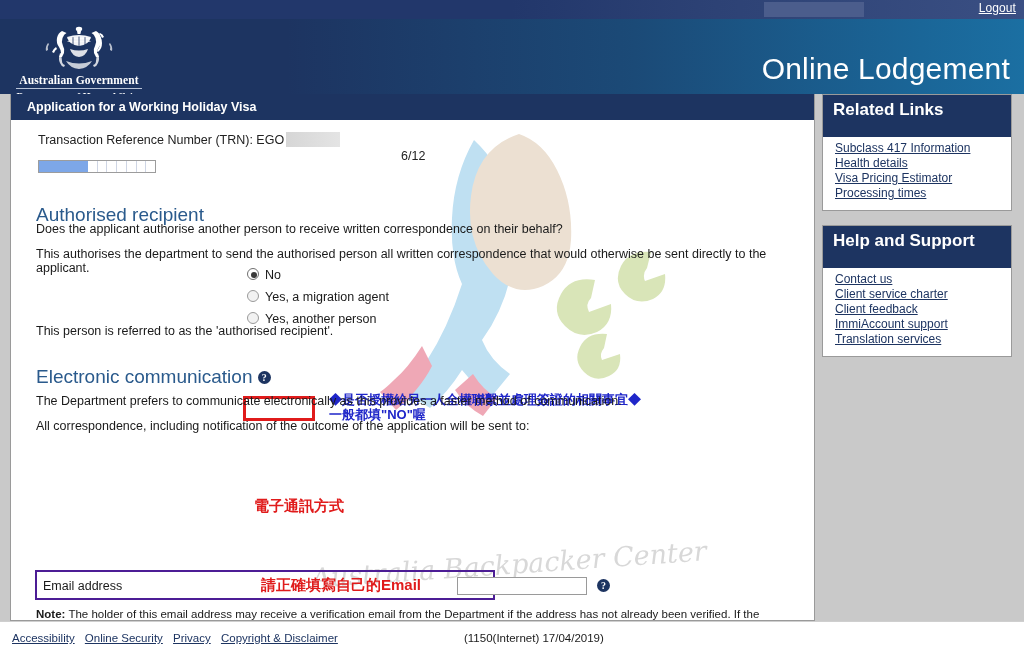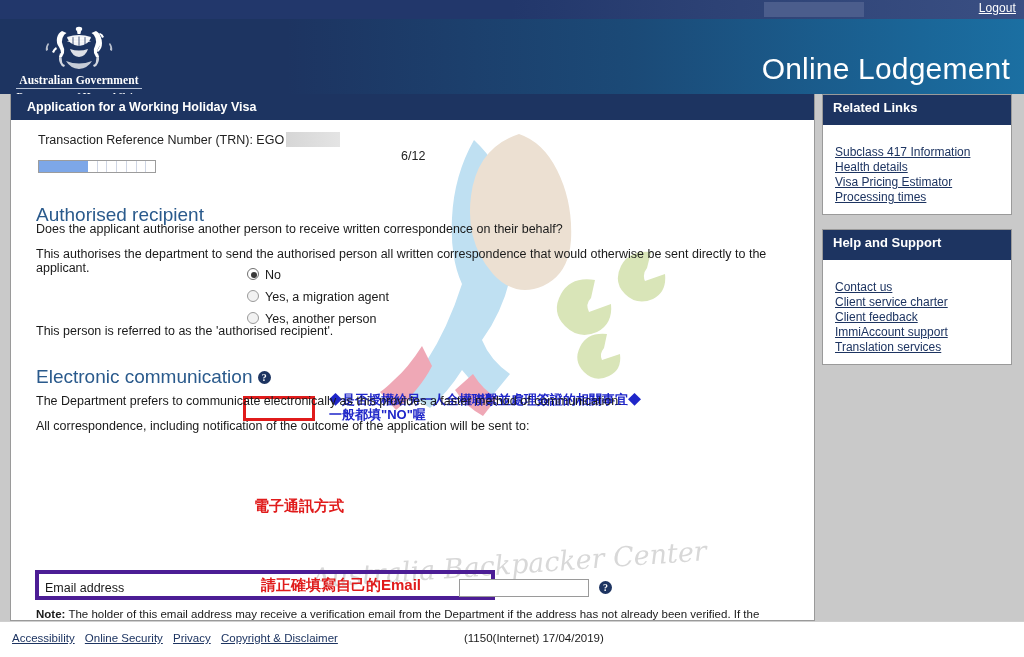--- a/index.html
+++ b/index.html
@@ -149,21 +149,21 @@
   .qmark {
     display:inline-block; width:13px; height:13px; border-radius:50%;
     background:#1d3461; color:#ffffff; font-size:10px; font-weight:bold;
     text-align:center; line-height:13px; vertical-align:2px;
     font-family:"Liberation Serif", serif;
   }
 
   
   #emailrow {
     position:absolute; left:24px; top:450px; width:460px; height:30px;
-    border:4px solid #4c1d95;
+    border:2px solid #4c1d95;
   }
   #emaillabel { position:absolute; left:6px; top:7px; font-size:12.5px; color:#1a1a1a; }
   #emailinput {
     position:absolute; left:420px; top:5px; width:130px; height:18px;
     border:1px solid #9a9a9a; background:#ffffff;
     font-family:"Liberation Sans", sans-serif; font-size:12px; padding:1px 3px;
   }
   #email-help { position:absolute; left:560px; top:7px; }
 
   #note {
@@ -179,24 +179,24 @@
 
   #redbox-next {
     position:absolute; right:0px; top:535px;
     width:72px; height:29px; border:3px solid #e01b1b;
   }
 
   
   #rightcol { position:absolute; left:822px; top:0px; width:190px; }
   .panel { width:190px; background:#ffffff; border:1px solid #9a9a9a; margin-bottom:14px; }
   .panel .ph {
-    background:#1d3461; color:#ffffff; font-size:13px; font-weight:bold;
-    padding:5px 0 10px 10px;
-  }
-  .panel .pb { padding:20px 0 9px 12px; }
+    background:#1d3461; color:#ffffff; font-size:17px; font-weight:bold;
+    padding:5px 0 17px 10px;
+  }
+  .panel .pb { padding:4px 0 9px 12px; }
   .panel .pb a {
     display:block; color:#1d3461; font-size:12px; text-decoration:underline;
     line-height:15px; cursor:pointer;
   }
 
   
   #footer {
     position:absolute; left:0; top:621px; width:1024px; height:52px;
     background:#ffffff; border-top:1px solid #cfcfcf;
   }

